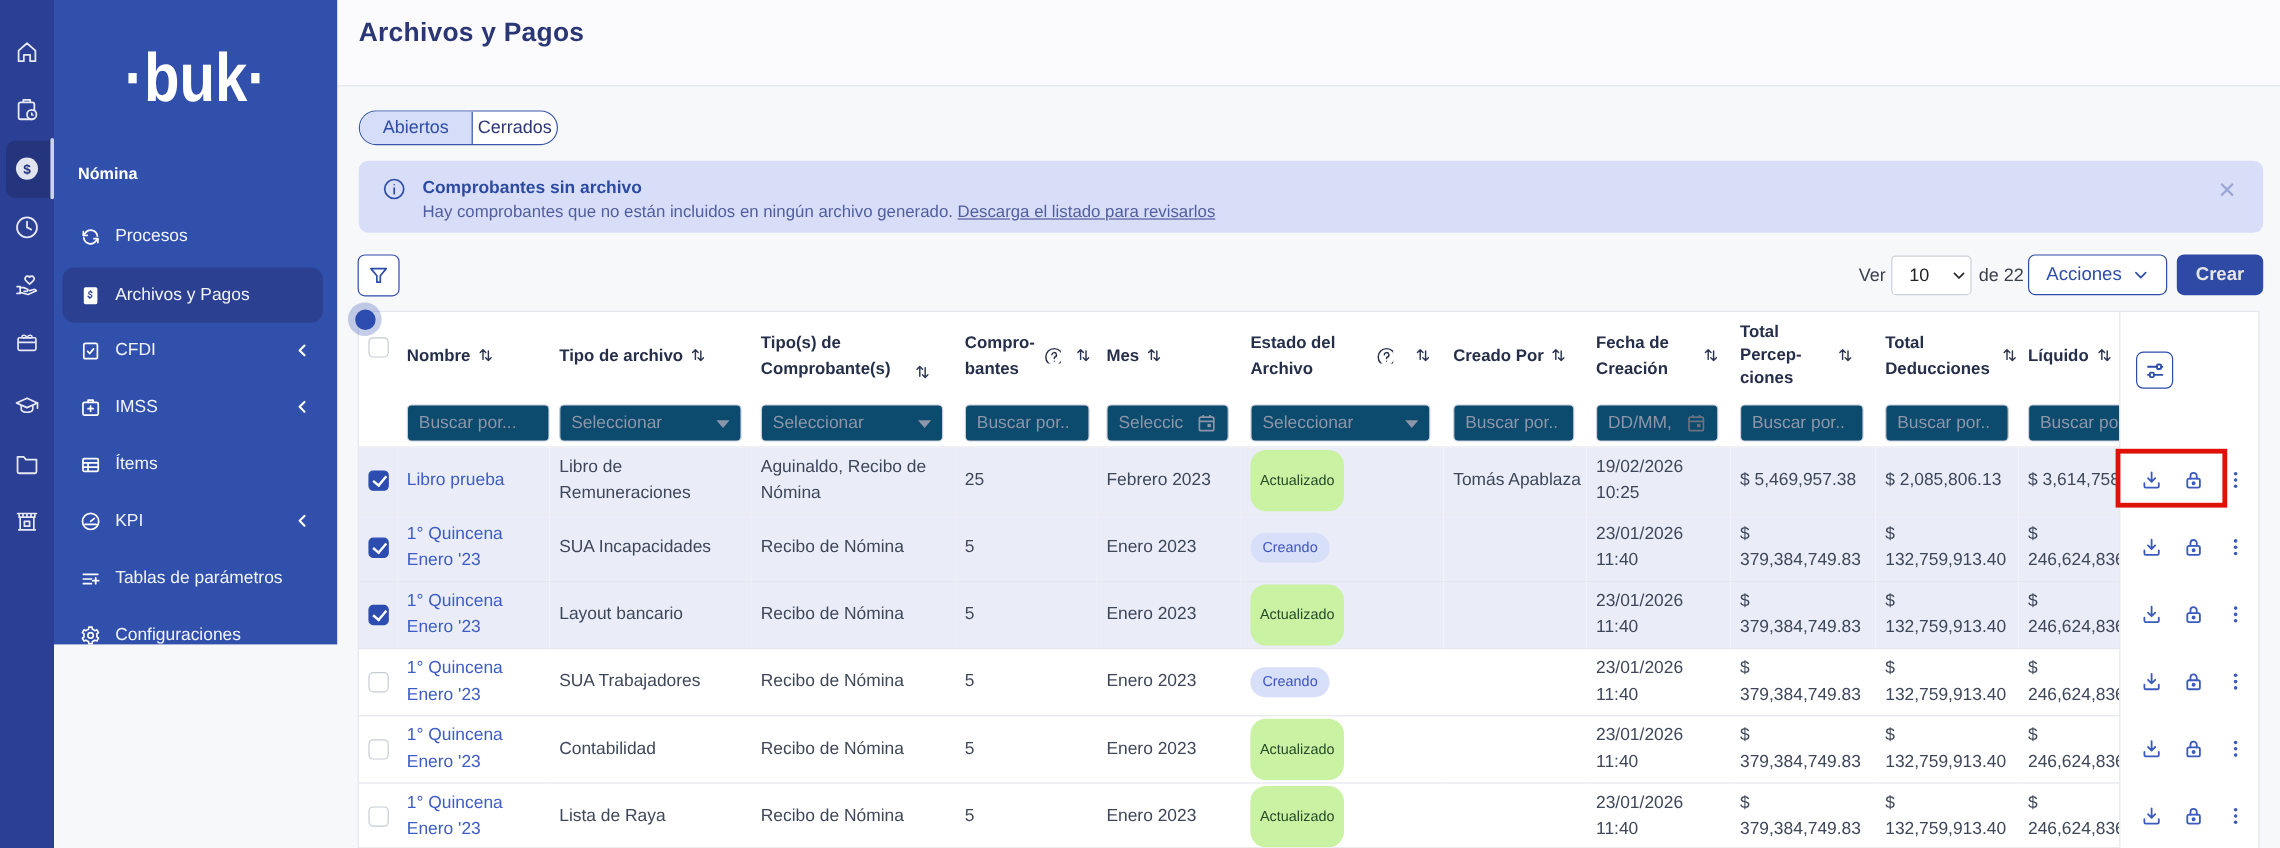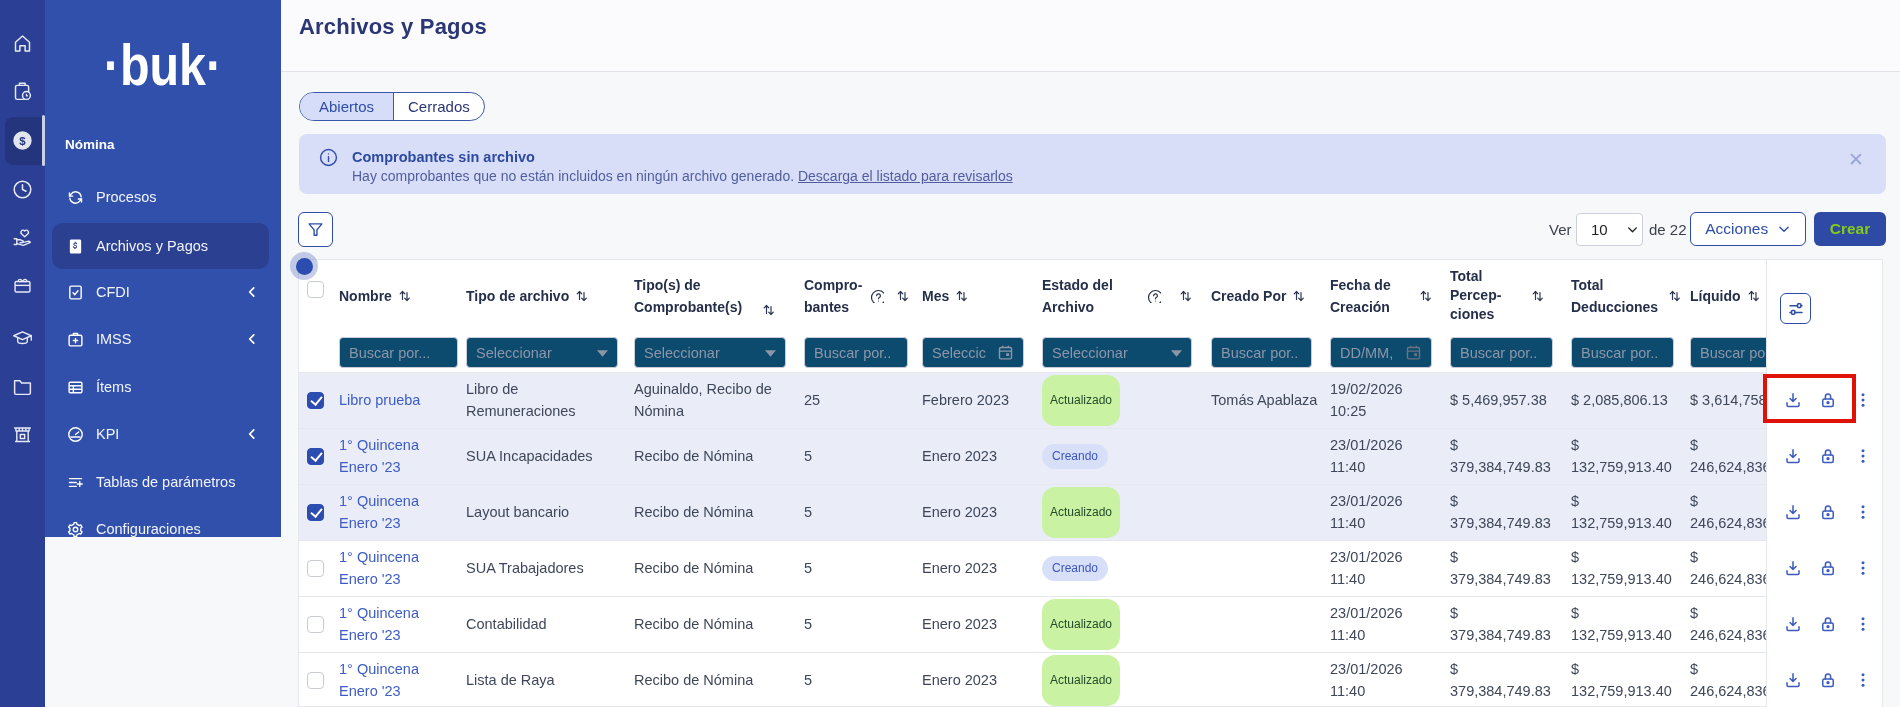--- a/index.html
+++ b/index.html
@@ -21,39 +21,39 @@
   .mitem .mico { width:17px; height:17px; margin-left:15px; margin-right:12px; flex:none; }
   .mitem.active { background:#2b4090; border-radius:10px; height:46px; }
   .mitem .chev { position:absolute; right:10px; width:14px; height:14px; }
 
   
   #tophead { position:absolute; left:281px; top:0; width:1619px; height:72px; background:#fbfbfd; border-bottom:1px solid #e2e4ea; z-index:1; }
   #title { position:absolute; left:18px; top:14px; font-size:22px; font-weight:700; color:#2b3674; letter-spacing:0.2px; }
 
   
   #tabs { position:absolute; left:299px; top:92px; height:29px; display:flex; border:1px solid #3a57a9; border-radius:15px; overflow:hidden; background:#fff; z-index:2; }
-  .tab { padding:0 14px; display:flex; align-items:center; font-size:15px; color:#2b3674; }
+  .tab { padding:0 4px; display:flex; align-items:center; font-size:15px; color:#2b3674; }
   .tab.on { background:#d5ddf8; color:#2e4da8; border-right:1px solid #3a57a9; padding:0 19px; }
 
   
   #banner { position:absolute; left:299px; top:134px; width:1587px; height:60px; background:#d8def8; border-radius:8px; z-index:2; }
   #banner .btitle { position:absolute; left:53px; top:15px; font-size:14.5px; font-weight:700; color:#2c4aa0; }
   #banner .bbody { position:absolute; left:53px; top:34px; font-size:14px; color:#515e9e; }
   #banner .bbody a { color:#515e9e;text-align:right; }
   #banner .bx { position:absolute; right:20px; top:17px; width:18px; height:18px; color:#9aa7d6; font-size:19px; line-height:18px; }
   #binfo { position:absolute; left:20px; top:14px; width:19px; height:19px; }
 
   
   #filterbtn { position:absolute; left:298px; top:212px; width:35px; height:35px; background:#fff; border:1.5px solid #2f4da8; border-radius:6px; z-index:2; display:flex; align-items:center; justify-content:center; }
   #verlbl { position:absolute; left:1549px; top:221px; font-size:15px; color:#3a3f4c; z-index:2;}
   #versel { position:absolute; left:1576px; top:213px; width:67px; height:33px; background:#fff; border:1px solid #ccd0da; border-radius:4px; z-index:2; font-size:15px; color:#222; display:flex; align-items:center; }
   #versel span { margin-left:14px; }
   #de22 { position:absolute; left:1649px; top:221px; font-size:15px; color:#3a3f4c; z-index:2; }
   #btnAcc { position:absolute; left:1690px; top:212px; width:116px; height:34px; background:#fff; border:1.5px solid #2f4da8; border-radius:6px; color:#2e4da8; font-size:15.5px; font-weight:500; display:flex; align-items:center; justify-content:center; z-index:2; }
-  #btnCrear { position:absolute; left:1814px; top:212px; width:72px; height:34px; background:#2e4aa5; border-radius:6px; color:#84cc16; font-size:15.5px; font-weight:700; display:flex; align-items:center; justify-content:center; z-index:2; }
+  #btnCrear { position:absolute; left:1814px; top:212px; width:72px; height:34px; background:#2e4aa5; border-radius:6px; color:#e5e5e5; font-size:15.5px; font-weight:700; display:flex; align-items:center; justify-content:center; z-index:2; }
 
   
   #tablewrap { position:absolute; left:298px; top:259px; width:1585px; height:448px; background:#fff; border:1px solid #e5e7ed; border-radius:6px 6px 0 0; overflow:hidden; z-index:2; }
   table { border-collapse:collapse; table-layout:fixed; width:1585px; }
   td, th { vertical-align:middle; padding:0 0 0 8px; font-size:14.5px; overflow:hidden; white-space:nowrap; }
   thead th { text-align:left; font-size:14px; font-weight:700; color:#252f4a; vertical-align:middle; }
   thead .cb { margin-top:-12px; }
   tr.hdr { height:71px; }
   tr.flt { height:41px; }
   tbody tr { height:56px; border-top:1px solid #e4e7ee; }

